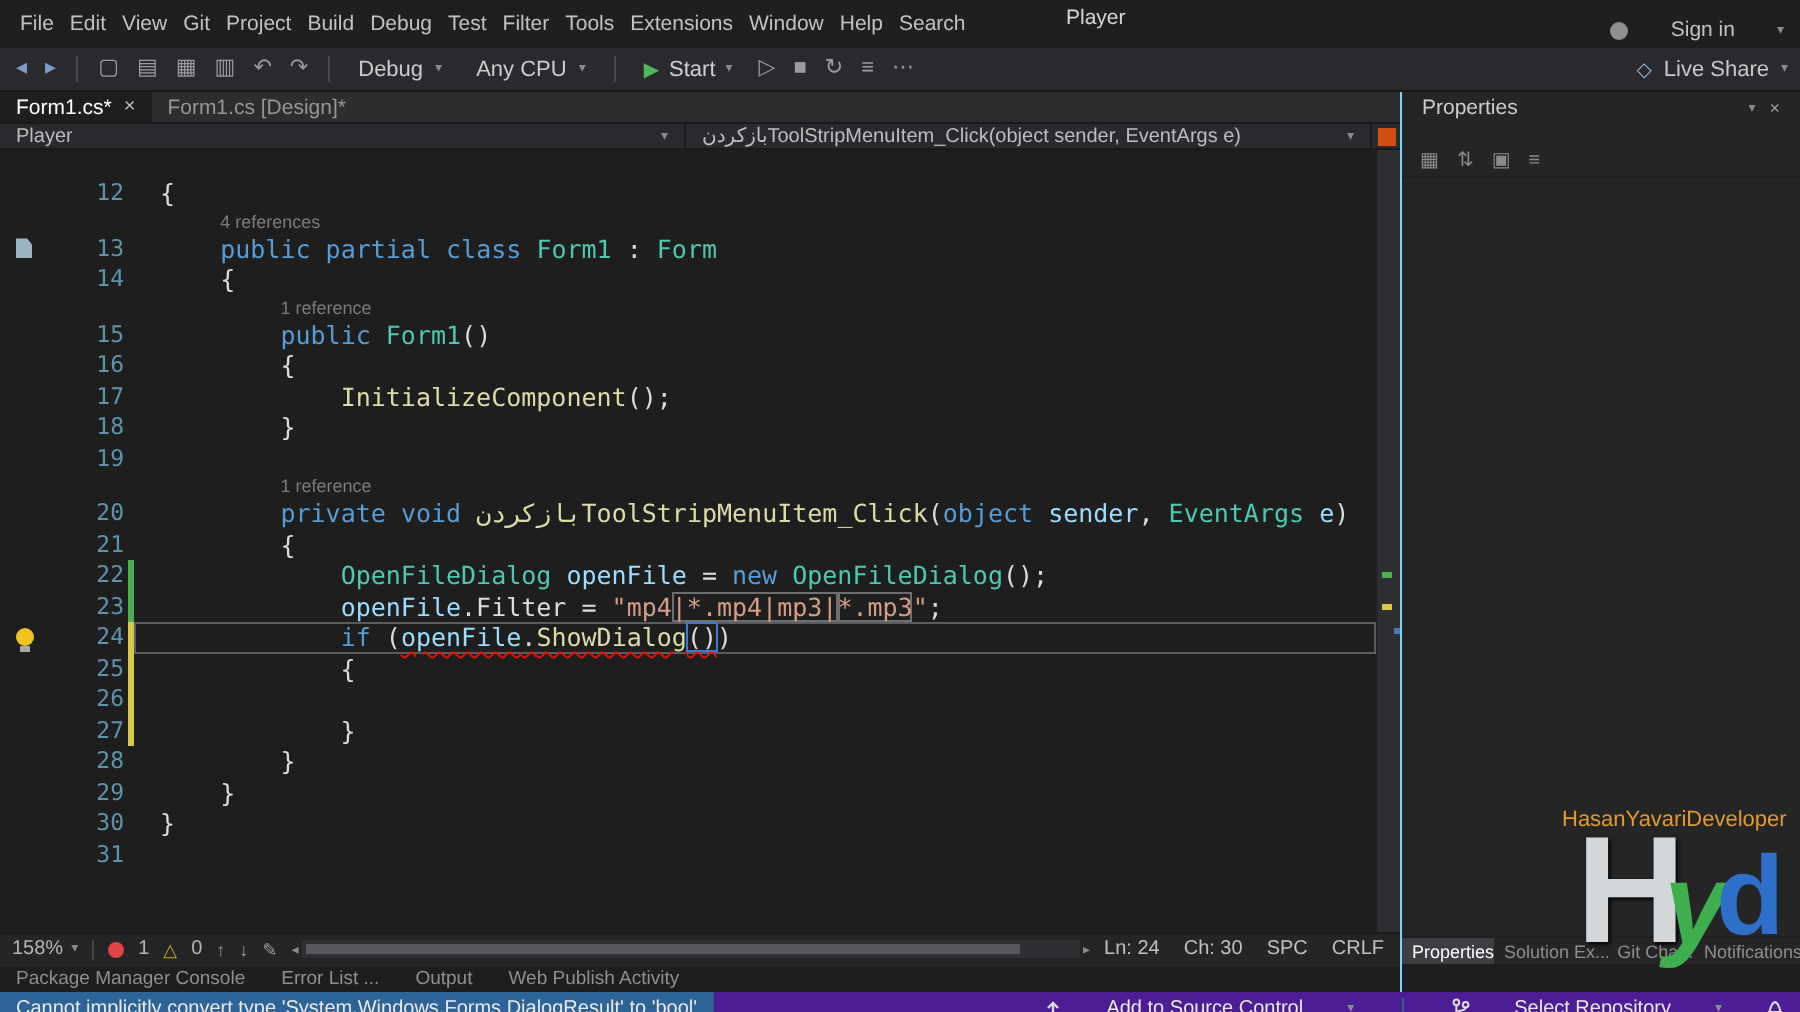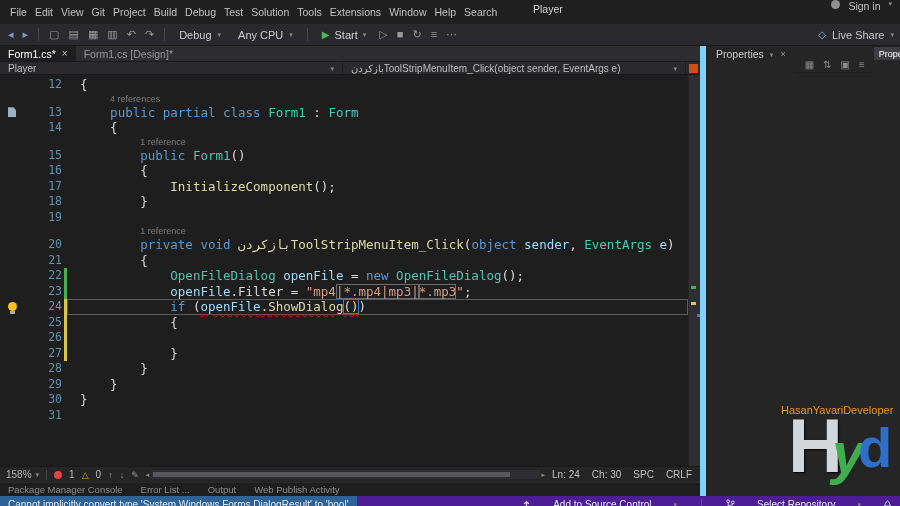--- a/index.html
+++ b/index.html
@@ -5,21 +5,21 @@
   *{box-sizing:border-box;margin:0;padding:0}
   html,body{width:900px;height:506px;overflow:hidden;background:#1e1e1e;
     font-family:"Liberation Sans",sans-serif;-webkit-font-smoothing:antialiased}
   .app{position:relative;width:900px;height:506px;background:#1e1e1e;color:#c5c5c5;font-size:11px}
 
   
   .titlebar{height:18px;background:#1f1f1f;display:flex;align-items:center;padding:12px 6px;position:relative;font-size:10.5px;color:#c2c2c2}
   .menus{display:flex;align-items:center}
   .menu-item{padding:0 4px;white-space:nowrap;cursor:default}
   .win-title{position:absolute;left:533px;top:0;line-height:18px;color:#d6d6d6}
-  .title-right{position:absolute;right:8px;top:0;height:30px;display:flex;align-items:flex-start;gap:8px}
+  .title-right{position:absolute;right:8px;top:0;height:30px;display:flex;align-items:center;gap:21px}
   .person{display:inline-block;width:9px;height:9px;border-radius:50%;background:#8f8f8f}
   .caret{font-size:7px;color:#8a8a8a;line-height:1}
 
   
   .toolbar{height:22px;background:#2a2a2e;border-bottom:1px solid #191919;display:flex;align-items:center;padding:0 6px;gap:5px;font-size:11px}
   .tbi{color:#9a9aa0;font-size:11px;padding:0 2px;line-height:1}
   .tbi.blue{color:#7a9cc6}
   .tb-sep{width:1px;height:13px;background:#48484c;margin:0 3px}
   .tb-dd{display:flex;align-items:center;gap:6px;color:#cccccc;padding:0 6px}
   .start{display:flex;align-items:center;gap:5px;padding:0 6px;color:#d2d2d2}
@@ -39,21 +39,21 @@
   .breadcrumb-row{height:14px;background:#2a2a2e;display:flex;border-top:1px solid #1a1a1a;border-bottom:1px solid #1a1a1a;font-size:10px;color:#bdbdbd}
   .crumbs{flex:1;display:flex;min-width:0}
   .crumb{flex:1;display:flex;align-items:center;padding:0 8px;border-right:1px solid #1e1e1e;min-width:0}
   .crumb-label{overflow:hidden;white-space:nowrap;text-overflow:ellipsis}
   .crumb .caret{margin-left:auto;padding-left:6px}
   .crumb-health{width:14px;display:flex;align-items:center;justify-content:center;background:#2a2a2e}
   .health-square{display:inline-block;width:9px;height:9px;background:#cf4e13}
 
   
   .code-wrap{flex:1;display:flex;min-height:0}
-  .code-scroll{flex:1;overflow:hidden;padding-top:2px}
+  .code-scroll{flex:1;overflow:hidden;padding-top:14px}
   .crow{display:flex;height:15.5px;line-height:15.5px}
   .crow.lens-row{height:12px;line-height:12px}
   .gutter{width:67px;flex:none;display:flex;align-items:center}
   .g-icon{width:24px;flex:none;display:flex;align-items:center;justify-content:center}
   .g-num{width:38px;flex:none;text-align:right;color:#5c93ad;font:11.5px/15.5px "DejaVu Sans Mono",monospace}
   .g-track{width:3px;height:100%;flex:none;margin-left:2px}
   .tr-green{background:#4fae4f}
   .tr-yellow{background:#d9c74a}
   .code{flex:1;padding-left:13px;white-space:pre;font:12.5px/15.5px "DejaVu Sans Mono","DejaVu Sans",monospace;color:#dcdcdc}
   .cur-line{box-shadow:inset 0 0 0 1px #5a5a60}
@@ -83,21 +83,21 @@
   .mini{font-size:9px;color:#9a9aa0}
   .hscroll{flex:1;display:flex;align-items:center;gap:2px;height:10px}
   .hs-arrow{font-size:7px;color:#8a8a8a}
   .hs-track{flex:1;height:9px;background:#2f2f33;position:relative}
   .hs-thumb{position:absolute;left:2px;top:2px;height:5px;width:92%;background:#57575c}
   .ln-group{display:flex;gap:12px;color:#c0c0c0;padding-right:2px}
 
   .panel-tabs{height:14px;background:#1e1e1e;border-top:1px solid #2a2a2a;display:flex;align-items:center;padding:0 8px;gap:18px;font-size:9.5px;color:#8f8f8f}
 
   
-  .dock{width:200px;background:#252526;border-left:6px solid #7dd3fc;display:flex;}
+  .dock{width:200px;background:#252526;border-left:1px solid #7dd3fc;display:flex;flex-direction:column}
   .dock-header{height:16px;display:flex;align-items:center;gap:6px;padding:0 10px;font-size:10.5px;color:#cccccc}
   .dh-icons{margin-left:auto;display:flex;gap:7px;color:#9a9a9a;font-size:9px;align-items:center}
   .dock-toolbar{height:17px;margin-top:10px;display:flex;align-items:center;gap:9px;padding:0 9px;color:#8a8a8a;font-size:10px;border-bottom:1px solid #1f1f22}
   .dock-body{flex:1;background:#252526}
   .dock-tabs{height:14px;display:flex;align-items:stretch;font-size:9px;color:#8f8f8f;border-top:1px solid #1f1f22;background:#252526}
   .dock-tab{display:flex;align-items:center;padding:0 5px;white-space:nowrap;overflow:hidden}
   .dock-tab.active{background:#3e3e42;color:#ffffff}
   .dock-strip{height:14px;background:#1e1e1e}
 
   
@@ -121,21 +121,21 @@
   <div class="titlebar">
     <div class="menus">
         <span class="menu-item">File</span>
         <span class="menu-item">Edit</span>
         <span class="menu-item">View</span>
         <span class="menu-item">Git</span>
         <span class="menu-item">Project</span>
         <span class="menu-item">Build</span>
         <span class="menu-item">Debug</span>
         <span class="menu-item">Test</span>
-        <span class="menu-item">Solution</span>
+        <span class="menu-item">Filter</span>
         <span class="menu-item">Tools</span>
         <span class="menu-item">Extensions</span>
         <span class="menu-item">Window</span>
         <span class="menu-item">Help</span>
         <span class="menu-item">Search</span>
       </div>
     <span class="win-title">Player</span>
     <div class="title-right">
       <span class="person"></span>
       <span>Sign in</span>

